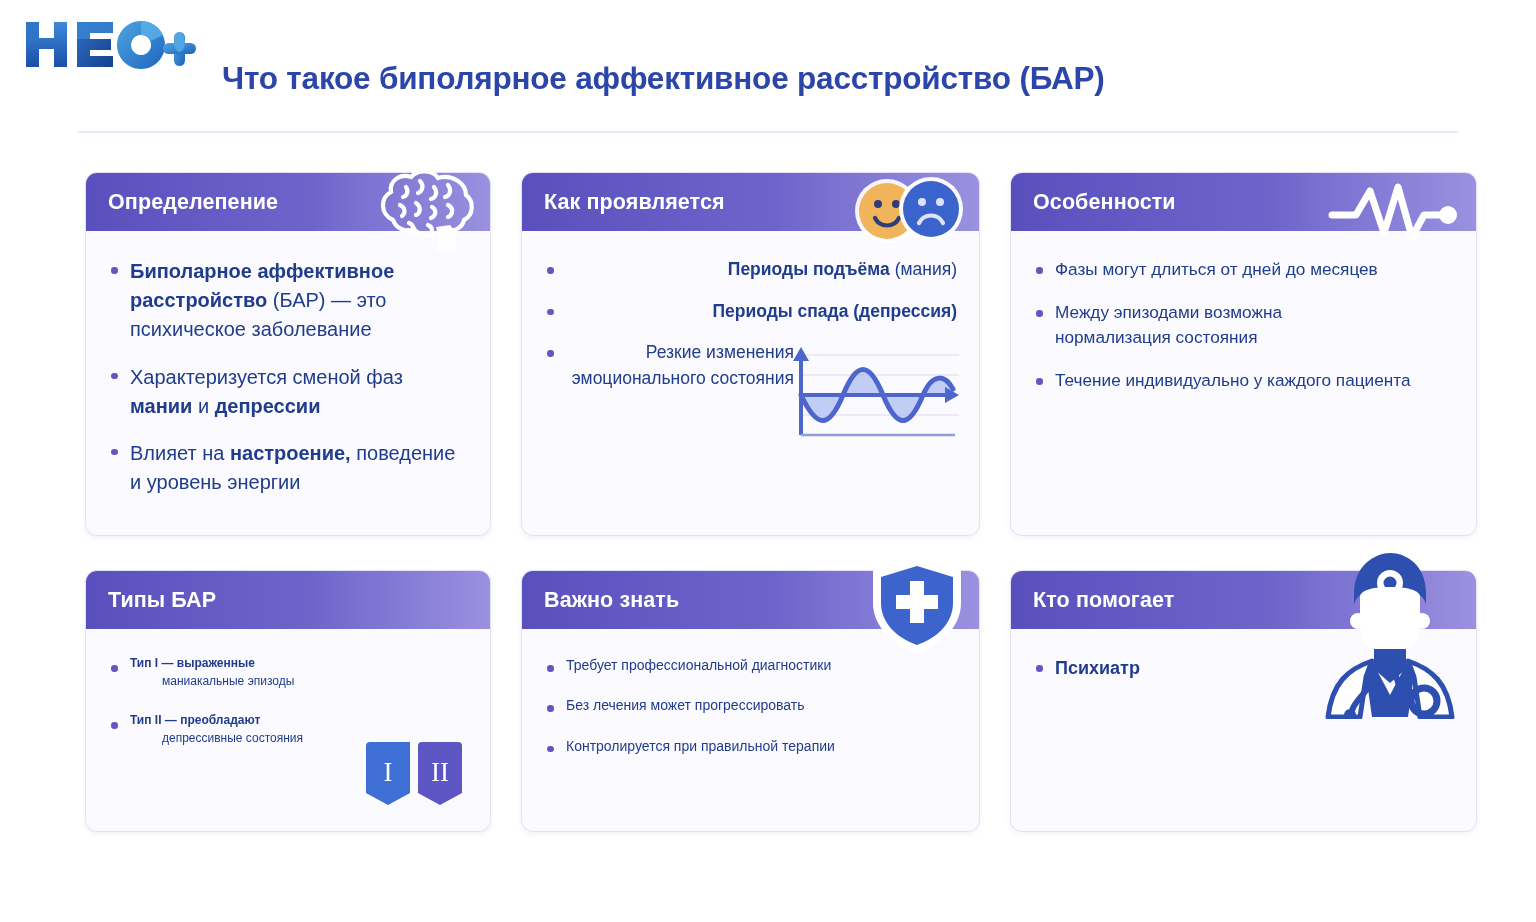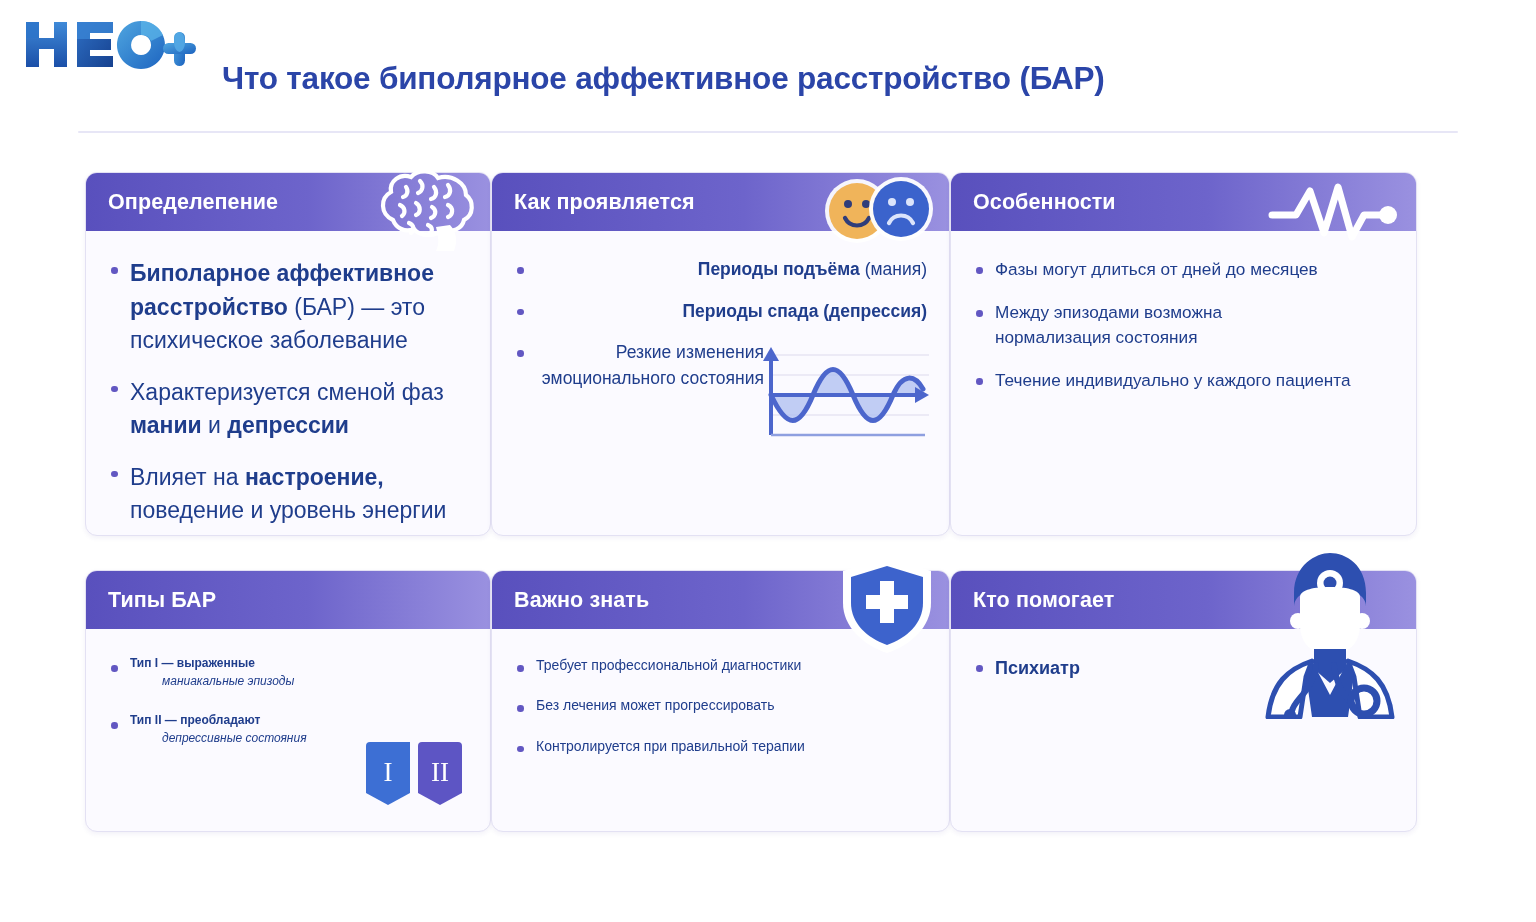--- a/index.html
+++ b/index.html
@@ -58,20 +58,21 @@
 
   
   .grid {
     position: absolute;
     left: 85px;
     top: 172px;
     width: 1372px;
     display: grid;
     grid-template-columns: 406px 459px 467px;
     grid-template-rows: 364px 34px 262px;
+    column-gap: 30px;
   }
 
   .card {
     position: relative;
     background: #fbfaff;
     border: 1px solid #e3e1f3;
     border-radius: 12px;
     box-shadow: 0 2px 5px rgba(70, 60, 150, 0.07);
     overflow: visible;
   }
@@ -120,23 +121,23 @@
     left: 3px;
     top: 10px;
     width: 6.5px;
     height: 6.5px;
     border-radius: 50%;
     background: #6257c2;
   }
   ul.bullets li + li { margin-top: 16px; }
 
   ul.bullets b { font-weight: 700; }
-  ul.bullets .ind { display: inline-block; padding-left: 32px; font-style: italic; }
-
-  .c1 ul.bullets li { font-size: 23px; }
+  ul.bullets .ind { display: inline-block; padding-left: 32px; }
+
+  .c1 ul.bullets li { font-size: 20px; }
   .c1 ul.bullets li + li { margin-top: 18px; }
   .c2 ul.bullets li { font-size: 17.5px; text-align: right; }
   .c2 ul.bullets li + li { }
   .c3 ul.bullets li { font-size: 17.2px; }
   .c3 ul.bullets li + li { margin-top: 18px; }
   .c4 ul.bullets li { font-size: 12px; }
   .c4 ul.bullets li + li { margin-top: 22px; }
   .c5 ul.bullets li { font-size: 14px; }
   .c5 ul.bullets li + li { margin-top: 20px; }
   .c6 ul.bullets li { font-size: 18px; font-weight: 700; }

